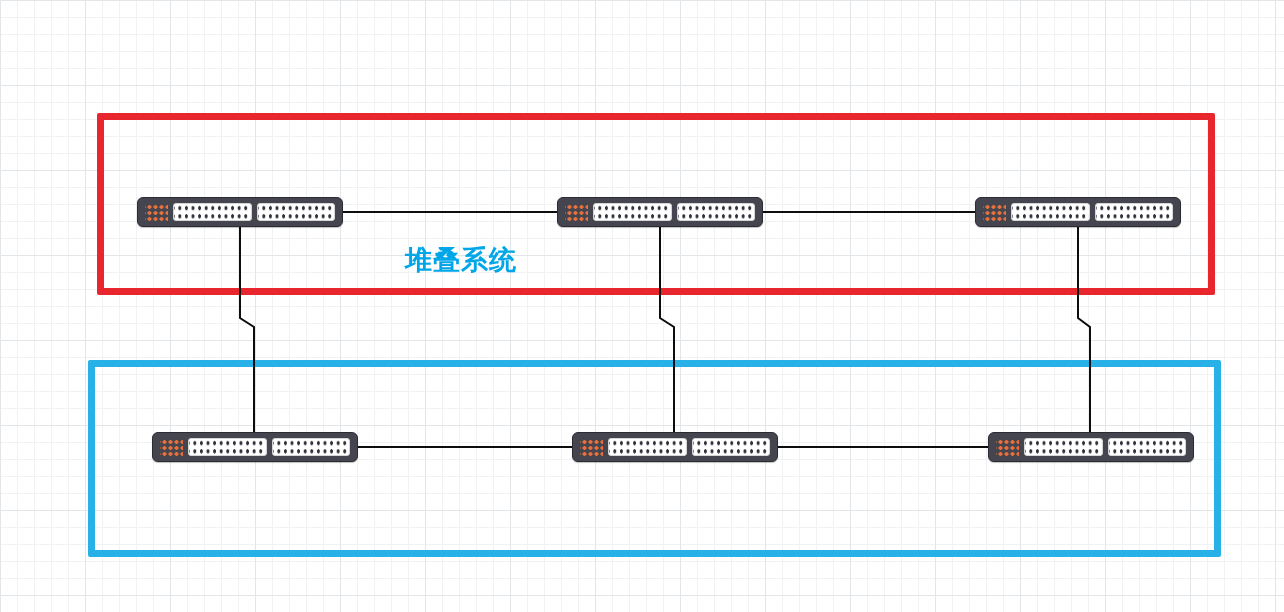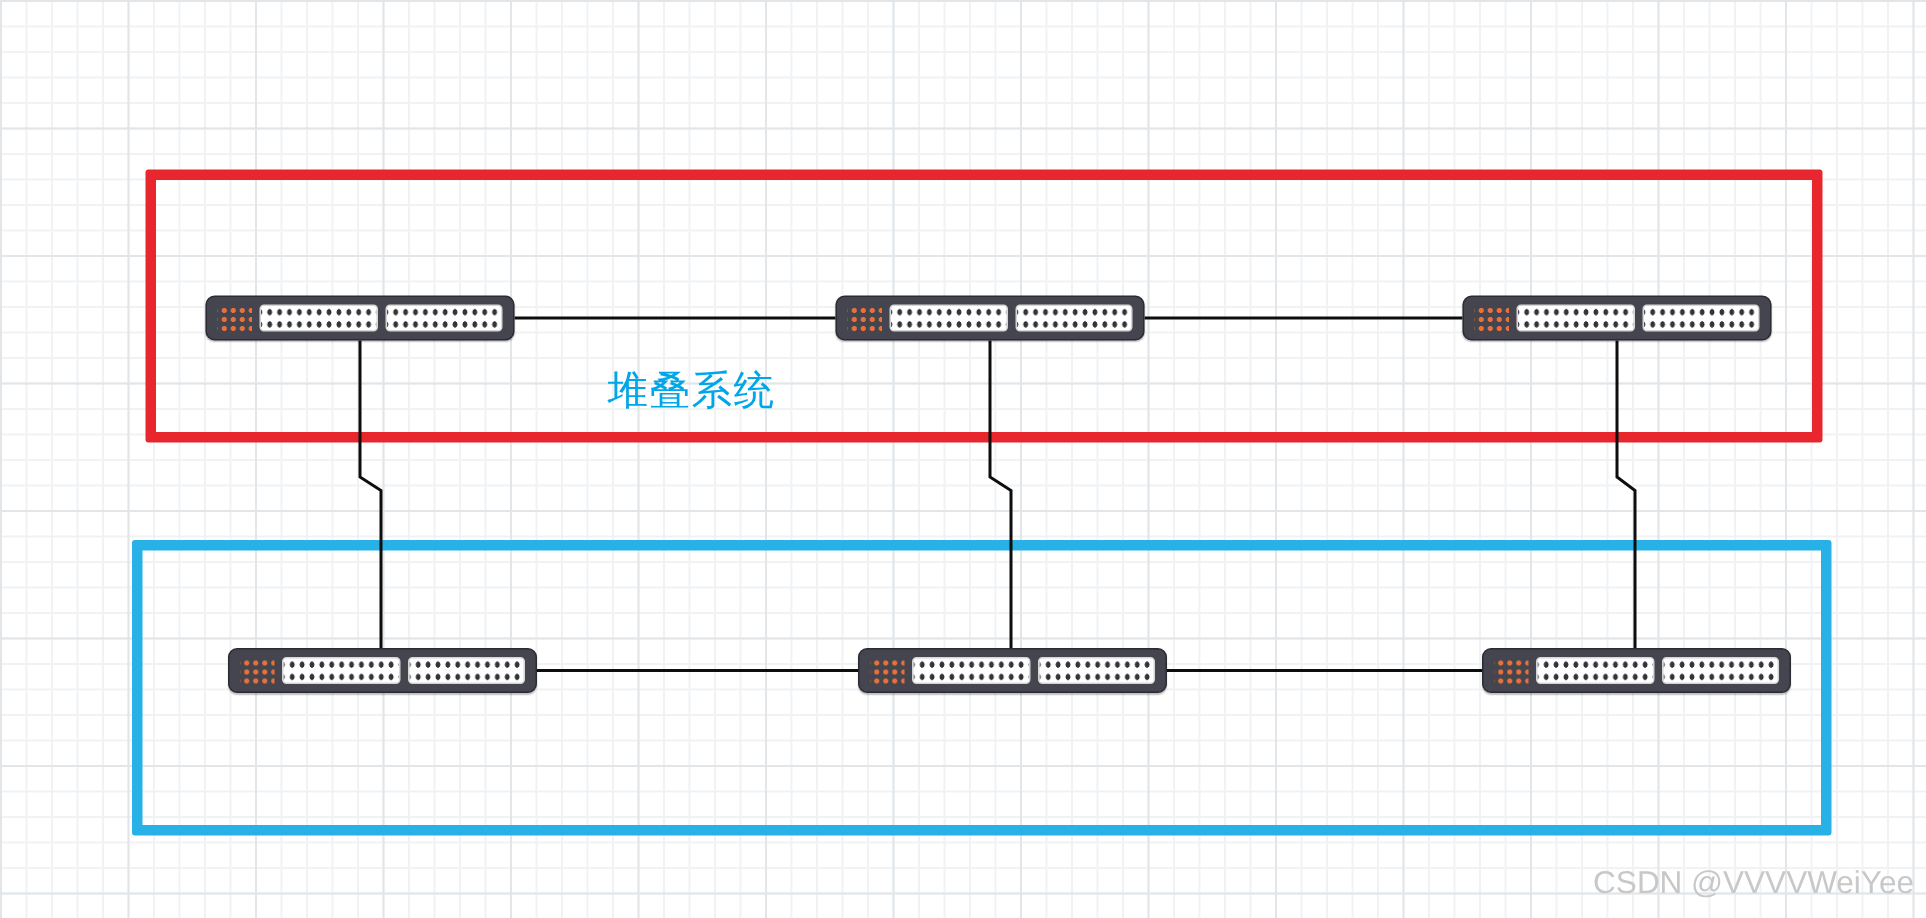--- a/index.html
+++ b/index.html
@@ -13,20 +13,21 @@
     height:612px;
     overflow:hidden;
     background-color:#ffffff;
     
     background-image:
       linear-gradient(#e2e6e9 1px, transparent 1px),
       linear-gradient(90deg, #e2e6e9 1px, transparent 1px),
       linear-gradient(#f0f2f4 1px, transparent 1px),
       linear-gradient(90deg, #f0f2f4 1px, transparent 1px);
     background-size: 85px 85px, 85px 85px, 17px 17px, 17px 17px;
+    font-weight: bold;
   }
 
   
   .frame{position:absolute;box-sizing:border-box;background:transparent;}
   .frame.red{
     left:97px; top:113px; width:1118px; height:182px;
     border:7px solid #e8262d; border-radius:2px;
   }
   .frame.blue{
     left:88px; top:360px; width:1133px; height:197px;
@@ -141,15 +142,14 @@
     <div class="panel"></div>
   </div>
   <div id="sw-b3" class="switch">
     <div class="vents"></div>
     <div class="panel"></div>
     <div class="panel"></div>
   </div>
 
   <div class="stack-label">堆叠系统</div>
 
-  <div class="watermark">CSDN @VVVVWeiYee</div>
 
 </div>
 
 </body></html>

